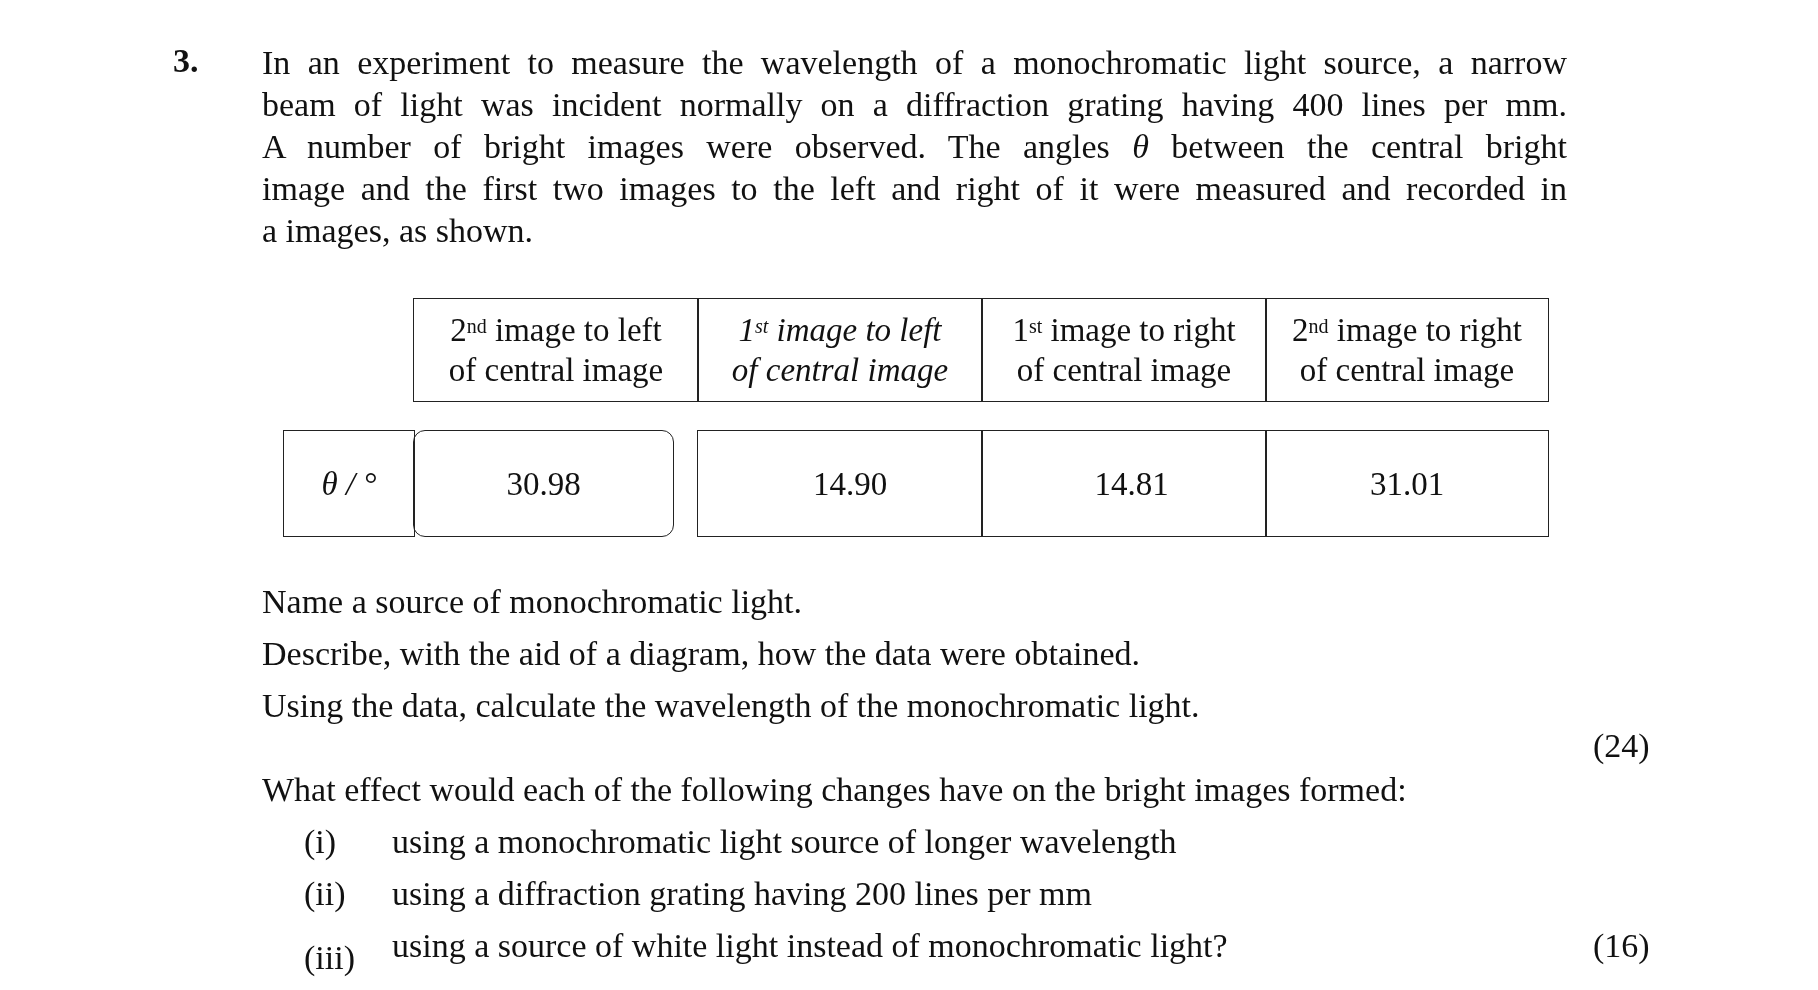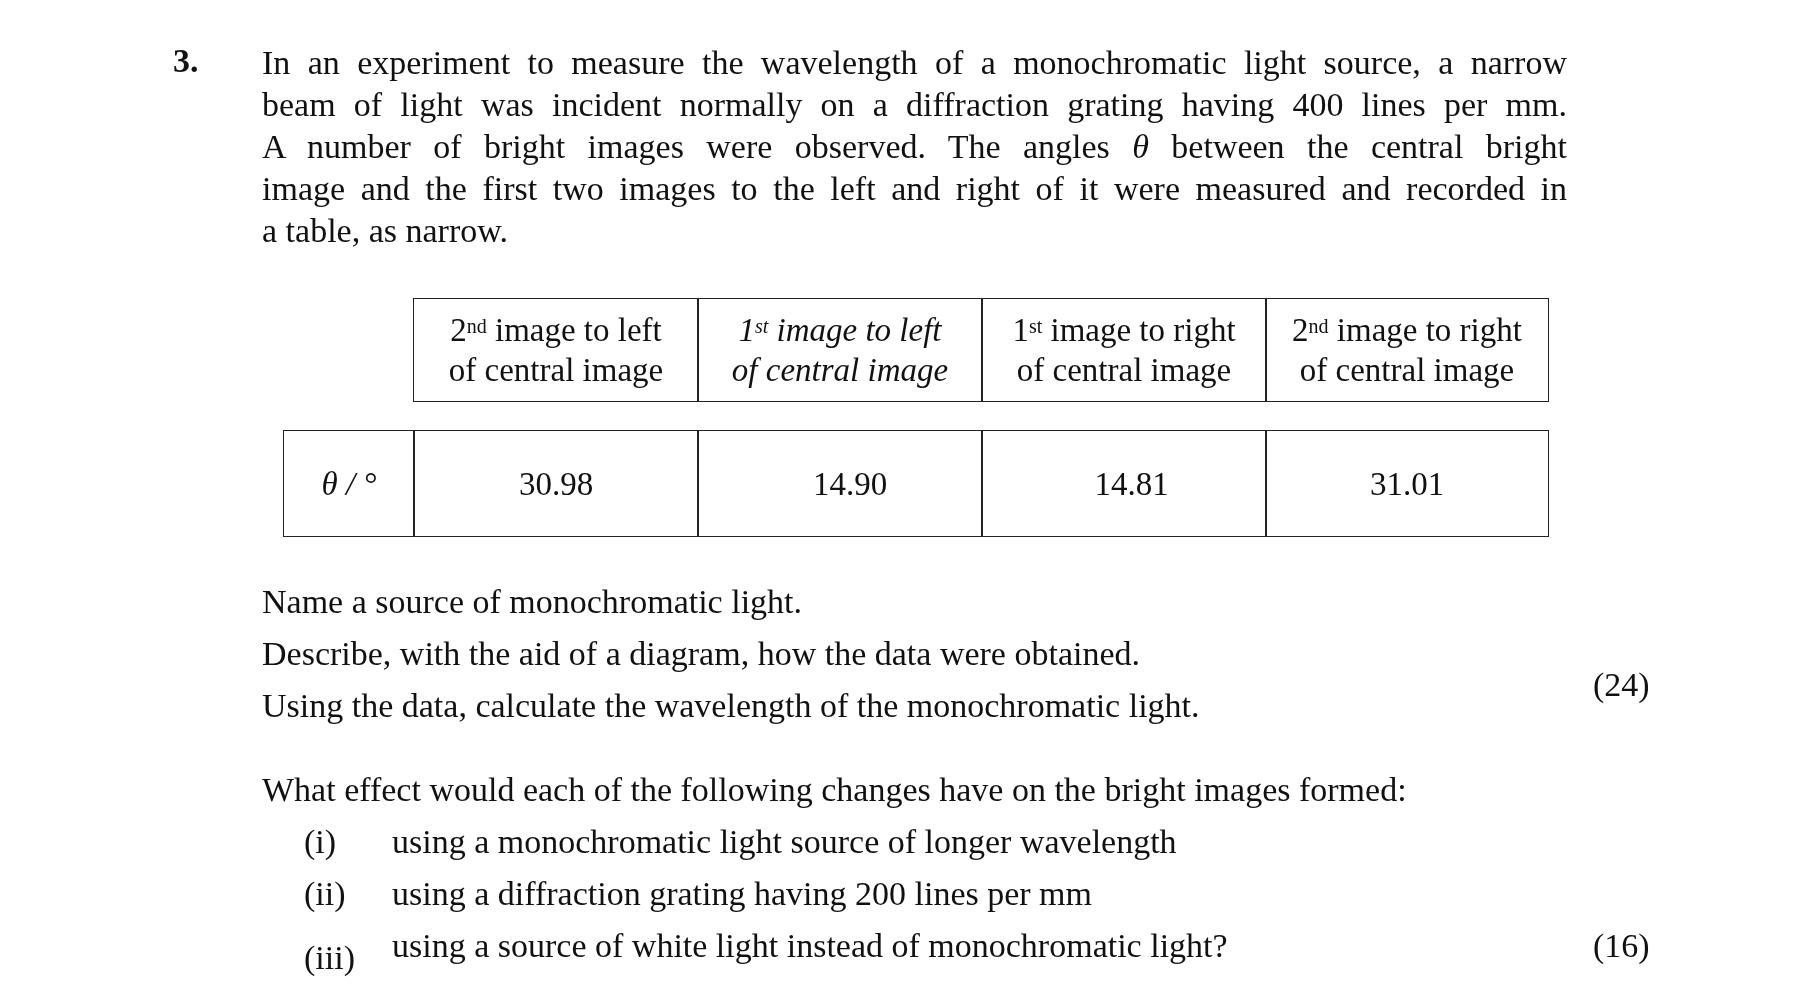--- a/index.html
+++ b/index.html
@@ -42,49 +42,49 @@
 </head>
 <body>
 
 <div class="qnum">3.</div>
 
 <div class="intro">
   <span class="line">In an experiment to measure the wavelength of a monochromatic light source, a narrow</span>
   <span class="line">beam of light was incident normally on a diffraction grating having 400 lines per mm.</span>
   <span class="line"><span>A number of bright images were observed.  The angles</span> <i class="theta">θ</i> <span>between the central bright</span></span>
   <span class="line">image and the first two images to the left and right of it were measured and recorded in</span>
-  <span class="line last">a table, as narrow.</span>
+  <span class="line last">a images, as shown.</span>
 </div>
 
 <div class="tbl">
 
   <div class="cell hdr" style="left:413px;width:286px;">
     <div><span>2</span><sup>nd</sup><span> image to left</span><br><span>of central image</span></div>
   </div>
   <div class="cell hdr" style="left:697px;width:286px;font-style:italic;">
     <div><span>1</span><sup>st</sup><span> image to left</span><br><span>of central image</span></div>
   </div>
   <div class="cell hdr" style="left:981px;width:286px;">
     <div><span>1</span><sup>st</sup><span> image to right</span><br><span>of central image</span></div>
   </div>
   <div class="cell hdr" style="left:1265px;width:284px;">
     <div><span>2</span><sup>nd</sup><span> image to right</span><br><span>of central image</span></div>
   </div>
 
   <div class="cell val" style="left:283px;width:132px;font-style:italic;">θ / °</div>
-  <div class="cell val" style="left:413px;width:286px;">30.98</div>
+  <div class="cell val" style="left:413px;width:261px;border-radius:12px;">30.98</div>
   <div class="cell val" style="left:697px;width:286px;padding-left:20px;">14.90</div>
   <div class="cell val" style="left:981px;width:286px;padding-left:15px;">14.81</div>
   <div class="cell val" style="left:1265px;width:284px;">31.01</div>
 </div>
 
 <div class="q" style="top:582px;">Name a source of monochromatic light.</div>
 <div class="q" style="top:634px;">Describe, with the aid of a diagram, how the data were obtained.</div>
 <div class="q" style="top:686px;font-family:Liberation Serif, serif;">Using the data, calculate the wavelength of the monochromatic light.</div>
-<div class="marks" style="top:665px;">(24)</div>
+<div class="marks" style="top:726px;">(24)</div>
 
 <div class="q" style="top:770px;">What effect would each of the following changes have on the bright images formed:</div>
 <div class="sub-label" style="top:822px;">(i)</div>
 <div class="sub-text" style="top:822px;">using a monochromatic light source of longer wavelength</div>
 <div class="sub-label" style="top:874px;">(ii)</div>
 <div class="sub-text" style="top:874px;">using a diffraction grating having 200 lines per mm</div>
 <div class="sub-label" style="top:938px;">(iii)</div>
 <div class="sub-text" style="top:926px;text-align:right;">using a source of white light instead of monochromatic light?</div>
 <div class="marks" style="top:926px;">(16)</div>
 

